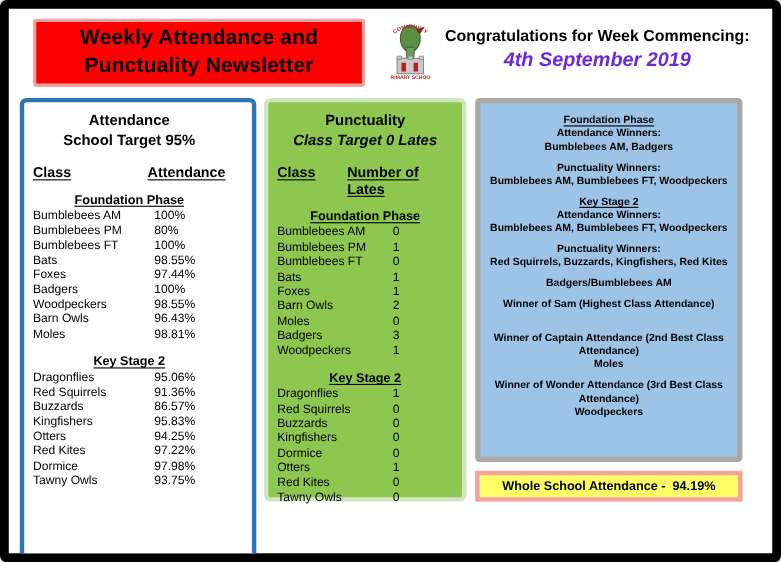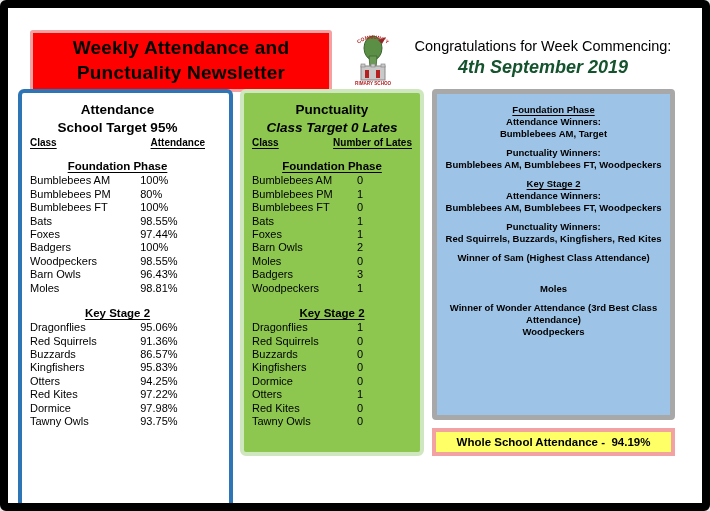--- a/index.html
+++ b/index.html
@@ -11,34 +11,34 @@
   .page {
     width: 710px; height: 511px;
     background: #ffffff;
     border: 8px solid #000000;
     border-radius: 6px;
     position: relative;
     overflow: hidden;
   }
 
   
-  .header { display: flex; align-items: flex-start; padding: 22px 14px 0 22px; height: 80px; }
+  .header { display: flex; align-items: flex-start; padding: 9px 14px 0 22px; height: 80px; }
   .title-banner {
     width: 302px; height: 62px;
     background: var(--banner-red, #FE0000);
     border: 3px solid var(--banner-border-pink, #F2A2A2);
     border-radius: 3px;
     display: flex; flex-direction: column; justify-content: center; align-items: center;
     color: #000;
   }
   .title-banner .t-line { font-size: 19px; font-weight: bold; line-height: 1.3; letter-spacing: 0.2px; }
   .logo-wrap { width: 50px; height: 66px; margin-left: 16px; margin-top: -2px; flex: 0 0 auto; }
   .congrats { flex: 1; text-align: center; padding-top: 8px; }
-  .congrats-label { font-size: 14.5px; font-weight: normal; color: #000; }
-  .week-date { font-size: 18px; font-weight: bold; font-style: italic; margin-top: 3px; color: #14532d; }
+  .congrats-label { font-size: 14.5px; font-weight: bold; color: #000; }
+  .week-date { font-size: 18px; font-weight: bold; font-style: italic; margin-top: 3px; color: #6d28d9; }
 
   
   .main { display: flex; align-items: flex-start; padding: 1px 2px 0 10px; }
   .panel { border-radius: 6px; }
 
   .attendance-panel {
     width: 215px; height: 458px;
     background: #ffffff;
     border: 4px solid var(--attendance-border-blue, #2E75B6);
     padding: 8px 24px 4px 8px;
@@ -49,21 +49,21 @@
     border: 4px solid var(--punctuality-border-green, #CFE7BE);
     margin-left: 7px;
     padding: 8px 8px 4px 8px;
   }
   .panel-title { text-align: center; font-size: 13.5px; font-weight: bold; line-height: 1.35; color: #000; }
   .panel-subtitle { text-align: center; font-size: 13.5px; font-weight: bold; line-height: 1.35; color: #000; }
   .punctuality-panel .panel-subtitle { font-style: italic; }
 
   .cols-header {
     display: flex; justify-content: space-between;
-    font-size: 10px; font-weight: bold; color: #000; gap: 29px;
+    margin-top: 12px; font-size: 13px; font-weight: bold; color: #000; gap: 29px;
   }
   .cols-header span { text-decoration: underline; text-underline-offset: 2px; }
 
   .section-heading {
     text-align: center; font-size: 11.5px; font-weight: bold; color: #000;
     text-decoration: underline; text-underline-offset: 2px;
     margin-top: 12px; margin-bottom: 2px;
   }
   .rows { font-size: 11px; font-weight: normal; color: #000; }
   .row { display: flex; line-height: 13.4px; }
@@ -360,44 +360,46 @@
             <span class="c1">Tawny Owls</span>
             <span class="c2">0</span>
           </div>
         </div>
     </div>
 
     <div class="right-col">
       <div class="winners-panel">
         <div class="w-heading">Foundation Phase</div>
         <div class="w-label">Attendance Winners:</div>
-        <div class="w-value">Bumblebees AM, Target</div>
+        <div class="w-value">Bumblebees AM, Badgers</div>
         <div class="w-spacer"></div>
         <div class="w-label">Punctuality Winners:</div>
         <div class="w-value">Bumblebees AM, Bumblebees FT, Woodpeckers</div>
         <div class="w-spacer"></div>
 
         <div class="w-heading">Key Stage 2</div>
         <div class="w-label">Attendance Winners:</div>
         <div class="w-value">Bumblebees AM, Bumblebees FT, Woodpeckers</div>
         <div class="w-spacer"></div>
         <div class="w-label">Punctuality Winners:</div>
         <div class="w-value">Red Squirrels, Buzzards, Kingfishers, Red Kites</div>
 
         <div>
 
             <div class="award">
+              <div class="award-winner">Badgers/Bumblebees AM</div>
             </div>
 
             <div class="award">
               <div class="award-title">Winner of Sam (Highest Class Attendance)</div>
               <div class="award-winner"></div>
             </div>
 
             <div class="award">
+              <div class="award-title">Winner of Captain Attendance (2nd Best Class Attendance)</div>
               <div class="award-winner">Moles</div>
             </div>
 
             <div class="award">
               <div class="award-title">Winner of Wonder Attendance (3rd Best Class Attendance)</div>
               <div class="award-winner">Woodpeckers</div>
             </div>
           </div>
       </div>
 

